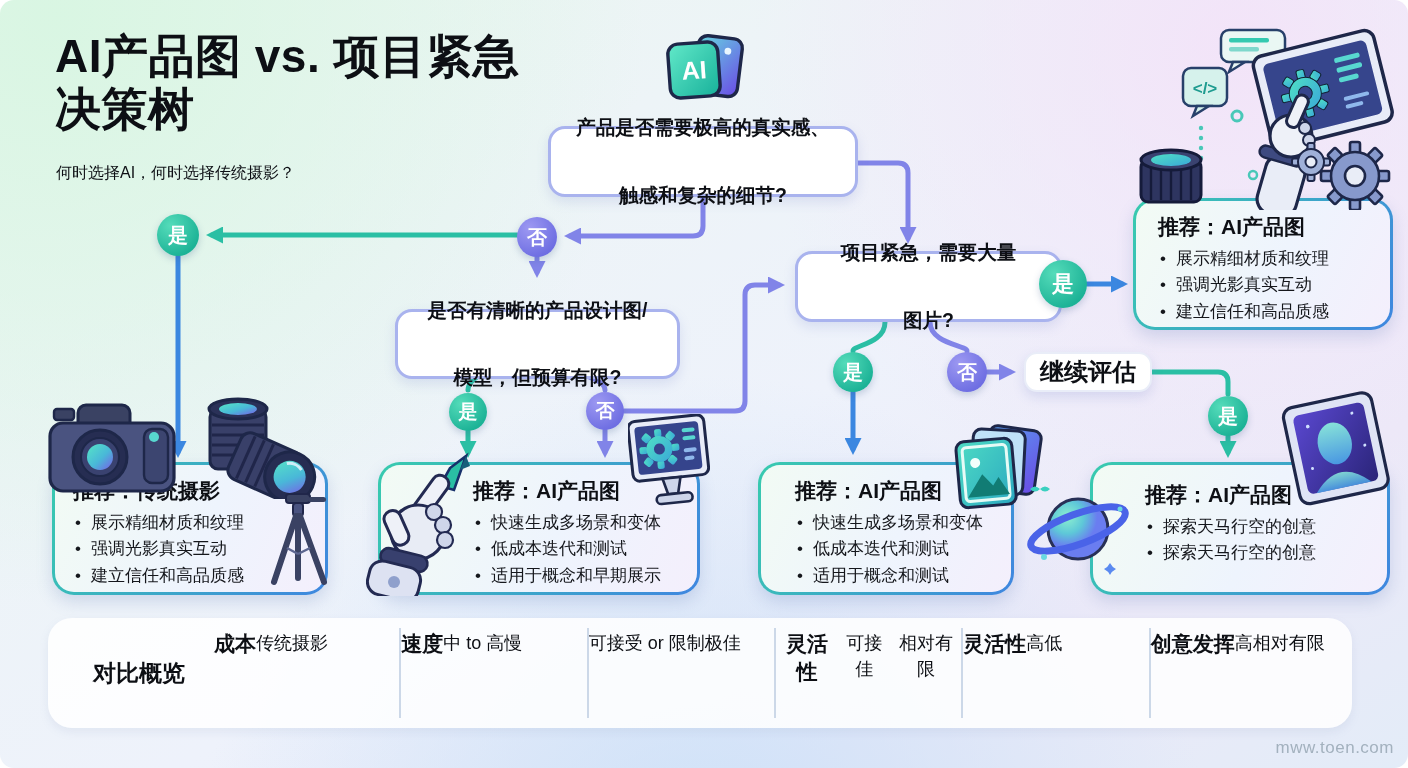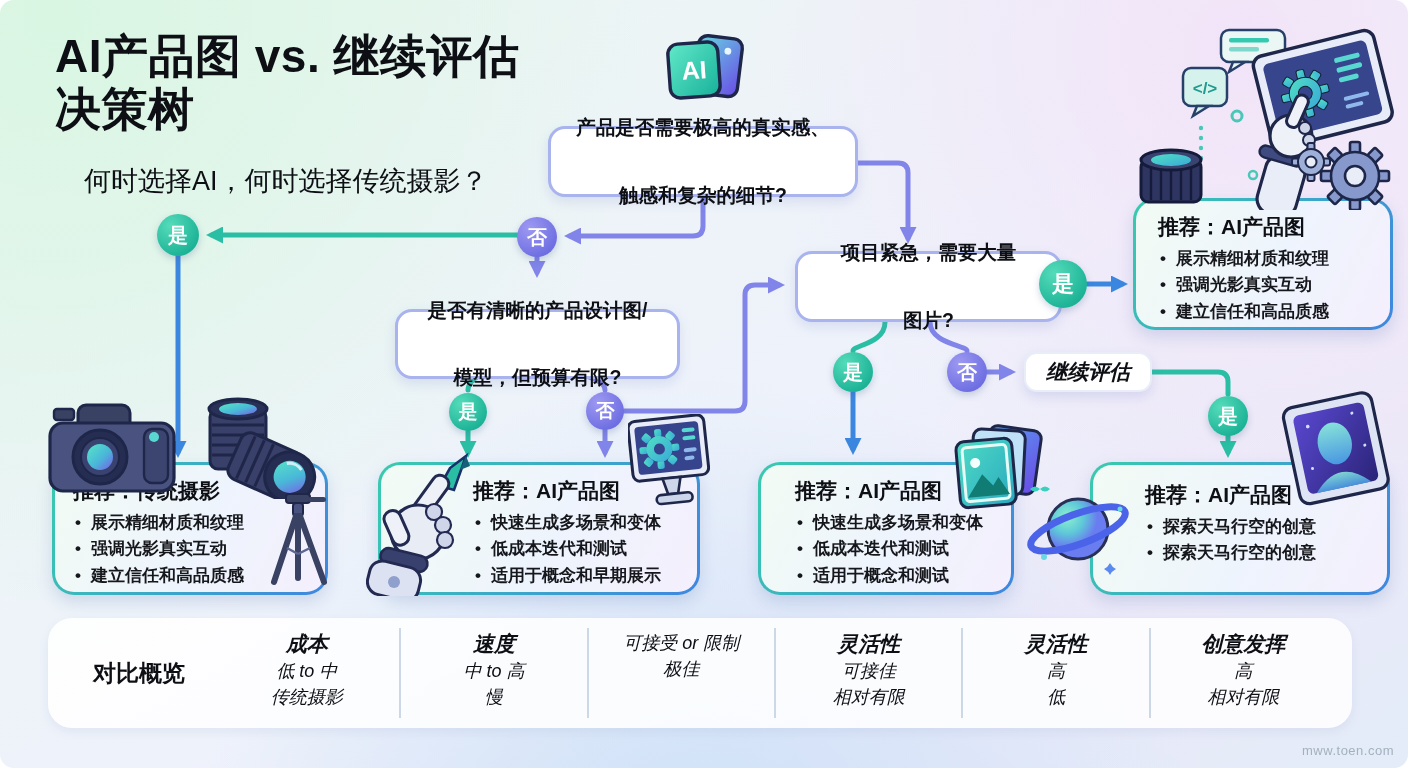--- a/index.html
+++ b/index.html
@@ -8,56 +8,56 @@
     font-family:"Liberation Sans","DejaVu Sans",sans-serif;color:#0d0f14;
     background:
       radial-gradient(circle at 88% 6%, rgba(243,226,248,.9) 0%, rgba(243,226,248,0) 34%),
       radial-gradient(circle at 4% 2%, rgba(216,246,226,.95) 0%, rgba(216,246,226,0) 38%),
       radial-gradient(circle at 50% 115%, rgba(200,224,248,.9) 0%, rgba(200,224,248,0) 45%),
       linear-gradient(150deg,#e9f6ee 0%,#edf4f7 30%,#eef2fb 55%,#ece9f8 78%,#e3ecf8 100%);
   }
   .abs{position:absolute;}
   
   .page-title{left:55px;top:30px;font-size:46px;line-height:1.16;font-weight:800;letter-spacing:.5px;z-index:2;}
-  .page-sub{left:56px;top:163px;font-size:27px;font-weight:500;z-index:2;margin-left:28px;}
+  .page-sub{left:56px;top:163px;font-size:16px;font-weight:500;z-index:2;}
   
   .qbox{background:#fff;border:3px solid #a9b3ee;border-radius:17px;z-index:2;
         display:flex;flex-direction:column;justify-content:center;align-items:center;
         font-size:19.5px;font-weight:800;line-height:1.4;text-align:center;
         box-shadow:0 5px 12px rgba(110,125,200,.18);box-sizing:border-box;gap:40px;}
   .cbox{background:#fff;border:2px solid #e9edf8;border-radius:13px;z-index:2;
-        display:flex;justify-content:center;align-items:center;font-size:21px;font-weight:800;
-        box-shadow:0 5px 12px rgba(110,125,200,.20);box-sizing:border-box;font-style:italic;}
+        display:flex;justify-content:center;align-items:center;font-size:24px;font-weight:800;
+        box-shadow:0 5px 12px rgba(110,125,200,.20);box-sizing:border-box;}
   
   .rec{border-radius:22px;padding:3px;z-index:2;
        background:linear-gradient(120deg,#38cbae 0%,#3f86e0 100%);
        box-shadow:0 7px 16px rgba(90,120,180,.22);box-sizing:border-box;}
   .rec-inner{width:100%;height:100%;border-radius:19px;box-sizing:border-box;
        background:linear-gradient(115deg,#f2fbf4 0%,#eef4fd 55%,#f4effc 100%);}
   .rec-title{font-size:21px;font-weight:800;margin:0 0 5px 0;}
   .rec ul{list-style:none;margin:0;padding:0;}
-  .rec li{position:relative;padding-left:18px;font-size:17px;font-weight:700;line-height:1.55;color:#15171c;}
+  .rec li{position:relative;padding-left:18px;font-size:17px;font-weight:400;line-height:1.55;color:#15171c;}
   .rec li::before{content:"•";position:absolute;left:2px;top:0;}
   
   .pin{border-radius:50%;z-index:3;display:flex;align-items:center;justify-content:center;
        color:#fff;font-weight:700;box-shadow:0 3px 7px rgba(60,90,140,.25);}
   .pin.teal{background:radial-gradient(circle at 32% 28%,#55dcba,#1cb296 75%);}
   .pin.purp{background:radial-gradient(circle at 32% 28%,#9d99f2,#6e6ee2 75%);}
   
   .cmp{left:48px;top:618px;width:1304px;height:110px;background:rgba(255,255,255,.86);
        border-radius:24px;z-index:2;display:flex;align-items:stretch;box-sizing:border-box;
        padding:10px 16px;box-shadow:0 4px 10px rgba(120,140,180,.12);}
   .cmp-label{flex:0 0 150px;display:flex;align-items:center;justify-content:center;
        font-size:23px;font-weight:800;}
   .cmp-cols{flex:1;display:flex;}
-  .cmp-col{flex:1;text-align:center;display:flex;flex-direction:column;justify-content:flex-start;padding-top:2px;font-style:italic;}
+  .cmp-col{flex:1;text-align:center;display:flex;justify-content:flex-start;padding-top:2px;}
   .cmp-col + .cmp-col{border-left:2px solid #ccd8e8;}
   .cmp-h{font-size:21px;font-weight:800;line-height:1.35;}
   .cmp-v{font-size:18px;font-weight:500;line-height:1.45;}
-  .watermark{right:14px;bottom:10px;font-size:13px;color:#a3b1be;z-index:2;letter-spacing:.5px;margin-left:44px;}
+  .watermark{right:14px;bottom:10px;font-size:17px;color:#a3b1be;z-index:2;letter-spacing:.5px;margin-left:44px;}
   svg{display:block;}
   .illu{z-index:5;pointer-events:none;}
   .conn{left:0;top:0;z-index:1;}
 </style>
 </head>
 <body>
 
 <div class="canvas">
 
   <svg class="abs conn" width="1408" height="768" viewBox="0 0 1408 768">
@@ -88,21 +88,21 @@
       <path d="M885,322 C885,344 853,345 853,351" stroke="#2abfa4"></path>
       <path d="M930,322 C930,344 967,345 967,351" stroke="#8184e8"></path>
       <path d="M853,392 L853,449" stroke="#3b87e0" marker-end="url(#aB)"></path>
       <path d="M987,372 L1010,372" stroke="#8184e8" marker-end="url(#aP)"></path>
       <path d="M1152,372 L1218,372 Q1228,372 1228,382 L1228,394" stroke="#2abfa4"></path>
       <path d="M1228,436 L1228,452" stroke="#2abfa4" marker-end="url(#aT)"></path>
     </g>
   </svg>
 
   <div class="abs page-title">
-    <div>AI产品图 vs. 继续评估</div>
+    <div>AI产品图 vs. 项目紧急</div>
     <div>决策树</div>
   </div>
   <div class="abs page-sub">何时选择AI，何时选择传统摄影？</div>
 
   <svg class="abs illu" style="left:660px;top:28px;" width="92" height="86" viewBox="0 0 92 86">
     <defs>
       <linearGradient id="gT" x1="0" y1="0" x2="1" y2="1">
           <stop offset="0" stop-color="#62e9c9"></stop>
           <stop offset="1" stop-color="#17b09a"></stop>
         </linearGradient>
@@ -458,21 +458,20 @@
       <ellipse cx="55" cy="52" rx="17" ry="21" fill="url(#av)" opacity=".92"></ellipse>
       <path d="M27,97 Q55,66 83,97 Z" fill="url(#av)" opacity=".85"></path>
     </g>
   </svg>
 
   <div class="abs cmp">
     <div class="cmp-label">对比概览</div>
     <div class="cmp-cols">
       <div class="cmp-col">
         <div class="cmp-h">成本</div>
-        <div class="cmp-v">低 to 中</div>
         <div class="cmp-v">传统摄影</div>
       </div>
       <div class="cmp-col">
         <div class="cmp-h">速度</div>
         <div class="cmp-v">中 to 高</div>
         <div class="cmp-v">慢</div>
       </div>
       <div class="cmp-col">
         <div class="cmp-v">可接受 or 限制</div>
         <div class="cmp-v">极佳</div>

